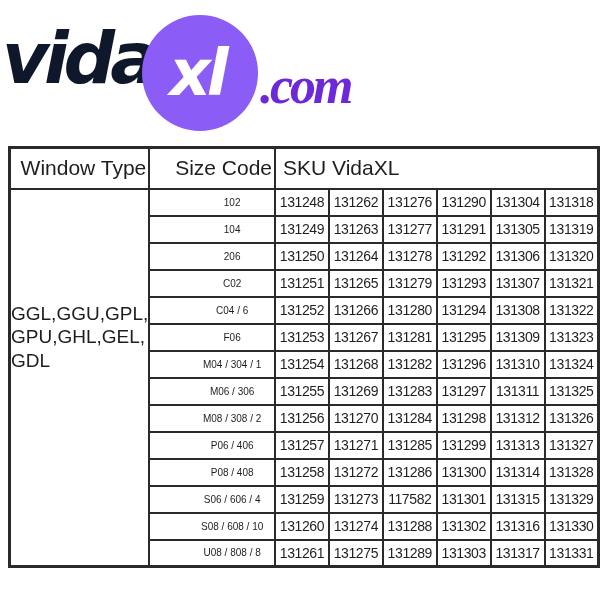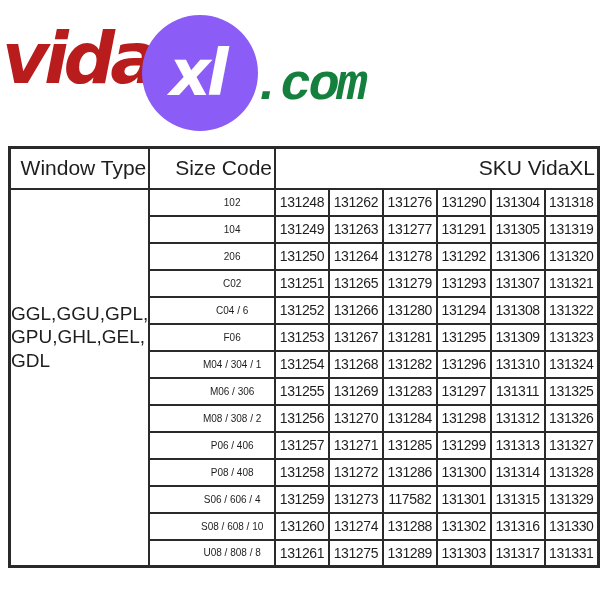--- a/index.html
+++ b/index.html
@@ -13,41 +13,41 @@
   }
   .page { position: relative; width: 600px; height: 600px; }
 
   
   .logo { position: absolute; left: 0; top: 0; width: 600px; height: 145px; }
   .logo-vida {
     position: absolute; left: 2px; top: 16px;
     font-family: "DejaVu Sans", sans-serif;
     font-style: italic; font-weight: bold;
     font-size: 72px; letter-spacing: -5px;
-    color: #b91c1c;
+    color: #0f172a;
   }
   .logo-circle {
     position: absolute; left: 142px; top: 15px;
     width: 116px; height: 116px;
     background: #8b5cf6; border-radius: 50%;
     display: flex; align-items: center; justify-content: center;
   }
   .logo-xl {
     font-family: "DejaVu Sans", sans-serif;
     font-style: italic; font-weight: bold;
     font-size: 64px; letter-spacing: -4px;
     color: #ffffff; line-height: 1;
     padding-right: 6px;
   }
   .logo-com {
-    position: absolute; left: 252px; top: 56px;
-    font-family: Liberation Mono, monospace;
+    position: absolute; left: 260px; top: 56px;
+    font-family: Liberation Serif, serif;
     font-style: italic; font-weight: bold;
     font-size: 52px; letter-spacing: -3px;
-    color: #15803d;
+    color: #6d28d9;
   }
 
   
   .table-wrap { position: absolute; left: 8px; top: 146px; }
   table.sku-table {
     border-collapse: collapse;
     border: 3px solid #2a2a2a;
     table-layout: fixed;
   }
   .sku-table th, .sku-table td {
@@ -56,21 +56,21 @@
     overflow: hidden;
     white-space: nowrap;
   }
   .sku-table th {
     height: 41px;
     font-size: 21px;
     font-weight: normal;
     text-align: right;
     padding: 0 2px;
   }
-  .sku-table th.sku-header { text-align: right; padding-left: 7px; }
+  .sku-table th.sku-header { text-align: left; padding-left: 7px; }
   .col-wt { width: 133px; }
   .col-sc { width: 126px; }
   .col-sku { width: 54px; }
   .sku-table td { height: 27px; font-size: 15px; text-align: center; padding: 0; }
   td.wt-cell {
     font-size: 19px;
     line-height: 1.25;
     text-align: left;
     vertical-align: middle;
     padding-bottom: 80px;

